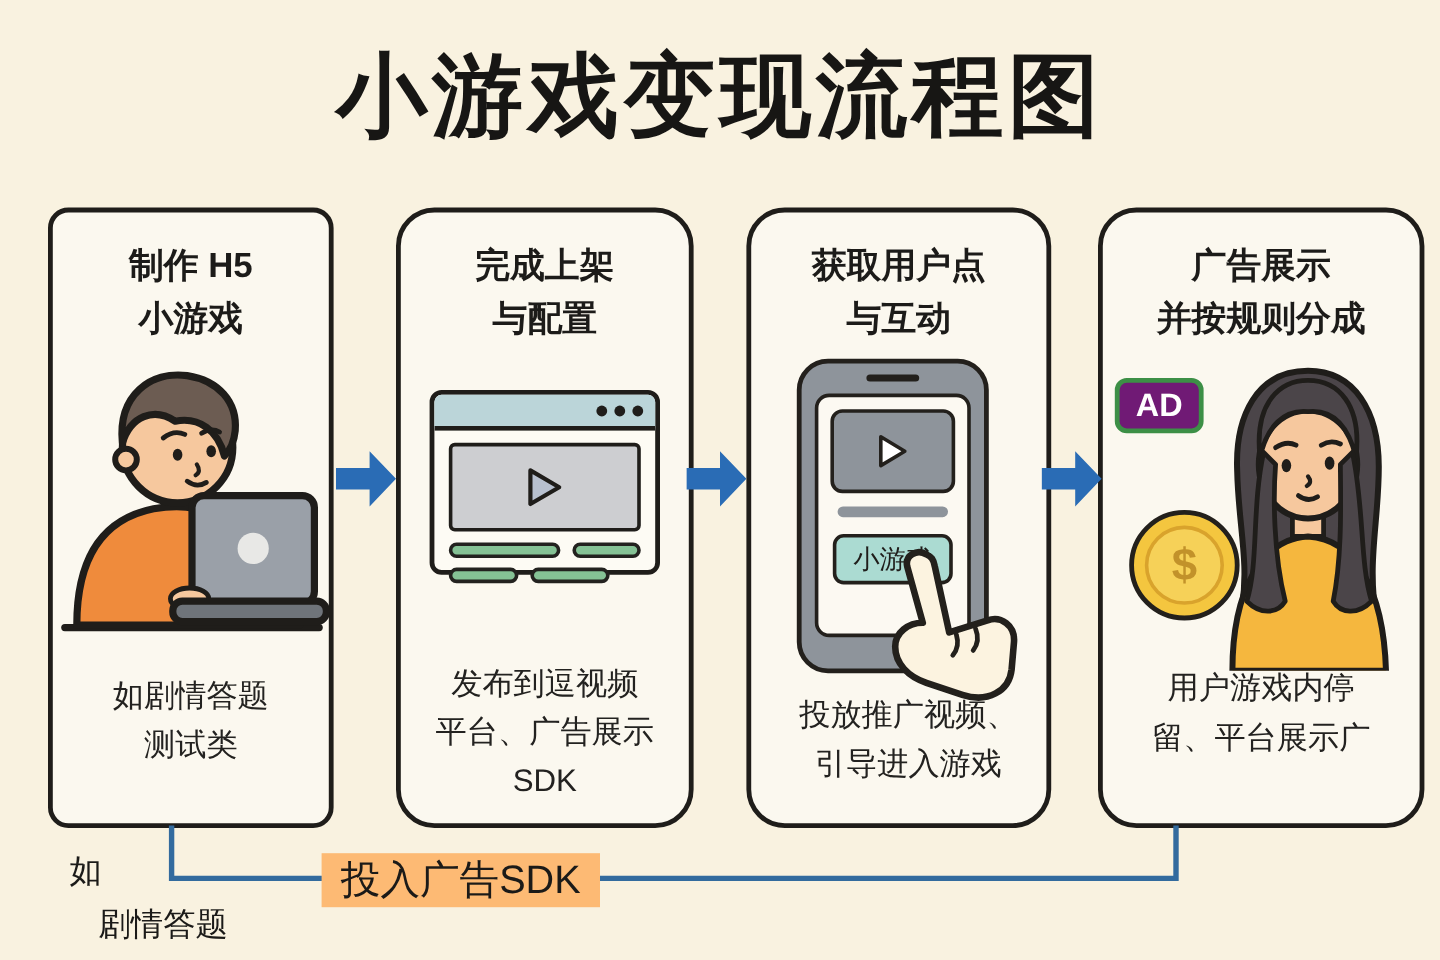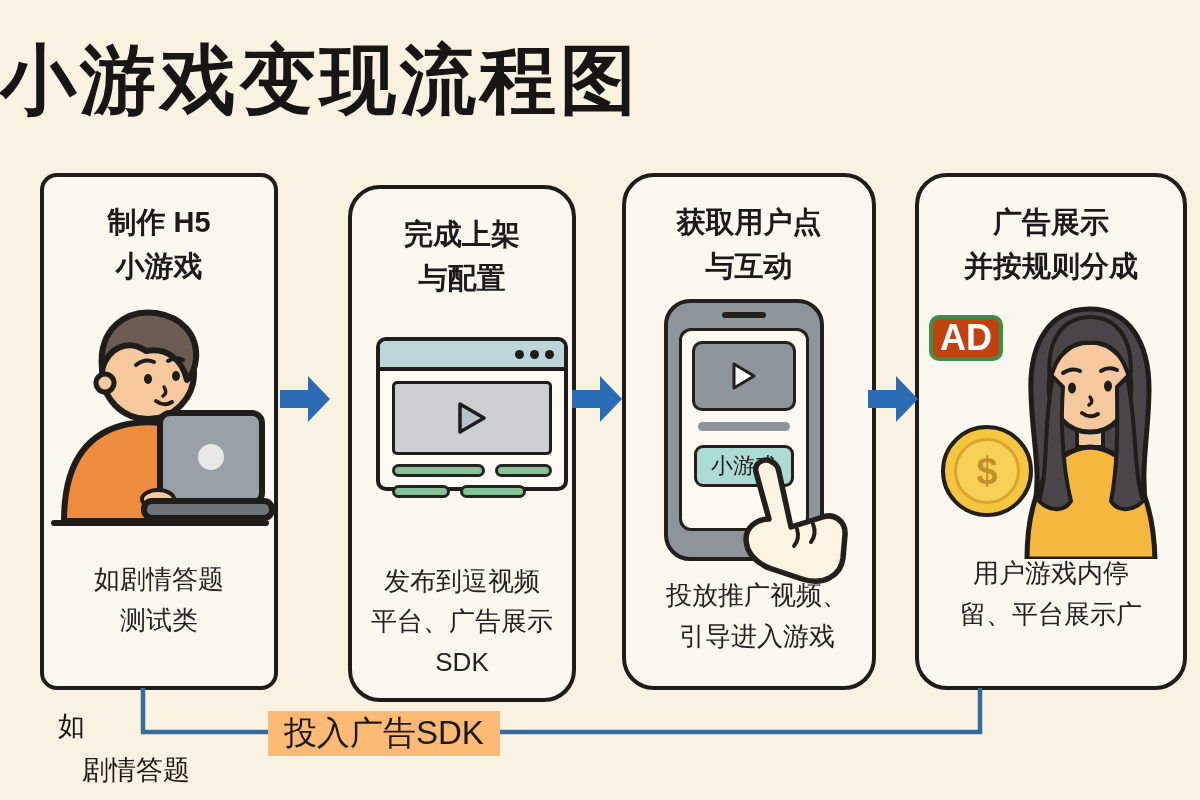--- a/index.html
+++ b/index.html
@@ -4,30 +4,30 @@
 <style>
   html,body{margin:0;padding:0;width:1200px;height:800px;overflow:hidden;}
   body{
     background:#f9f2e0;
     font-family:"Liberation Sans","DejaVu Sans",sans-serif;
     position:relative;
     color:#1c1b19;
   }
   .page-title{
     position:absolute;top:30px;left:0;width:1200px;
-    text-align:left;font-size:76px;font-weight:900;letter-spacing:4px;
+    text-align:center;font-size:76px;font-weight:900;letter-spacing:4px;
     color:#171614;
   }
   .card{
     position:absolute;top:173px;height:517px;
     background:#fbf8ef;border:4px solid #1f1d1a;border-radius:32px;
     box-sizing:border-box;
   }
   #card1{left:40px;width:238px;border-radius:17px;}
-  #card2{left:348px;width:228px;margin-top:12px;}
+  #card2{left:330px;width:248px;}
   #card3{left:622px;width:254px;}
   #card4{left:915px;width:272px;}
   .card-title{
     position:absolute;top:24px;left:0;right:0;
     text-align:center;font-size:29px;font-weight:bold;line-height:1.5;
     white-space:pre-line;color:#1c1b19;
   }
   .card-desc{
     position:absolute;left:0;right:0;
     text-align:center;font-size:26px;line-height:1.55;
@@ -85,23 +85,23 @@
     border-radius:9px;display:flex;align-items:center;justify-content:center;
     font-size:22px;color:#1f1d1a;box-sizing:border-box;
   }
   .hand{position:absolute;right:-34px;bottom:-36px;z-index:3;}
 
   
   .illus4{position:absolute;top:116px;left:0;right:0;height:280px;}
   .woman{position:absolute;right:4px;top:0;}
   .ad-badge{
     position:absolute;left:10px;top:22px;width:74px;height:46px;
-    background:#c2410c;border:4px solid #3c8f46;border-radius:10px;
+    background:#701a75;border:4px solid #3c8f46;border-radius:10px;
     display:flex;align-items:center;justify-content:center;
-    color:#ffffff;font-size:36px;font-weight:900;box-sizing:border-box;z-index:2;
+    color:#ffffff;font-size:27px;font-weight:900;box-sizing:border-box;z-index:2;
   }
   .coin{
     position:absolute;left:22px;top:132px;width:92px;height:92px;border-radius:50%;
     background:#f4c63f;border:4px solid #23201c;box-sizing:border-box;z-index:4;
     display:flex;align-items:center;justify-content:center;
   }
   .coin-inner{
     width:66px;height:66px;border-radius:50%;background:#f6d158;
     border:3px solid #d9a32c;display:flex;align-items:center;justify-content:center;
     font-size:38px;font-weight:bold;color:#c2922a;box-sizing:border-box;

